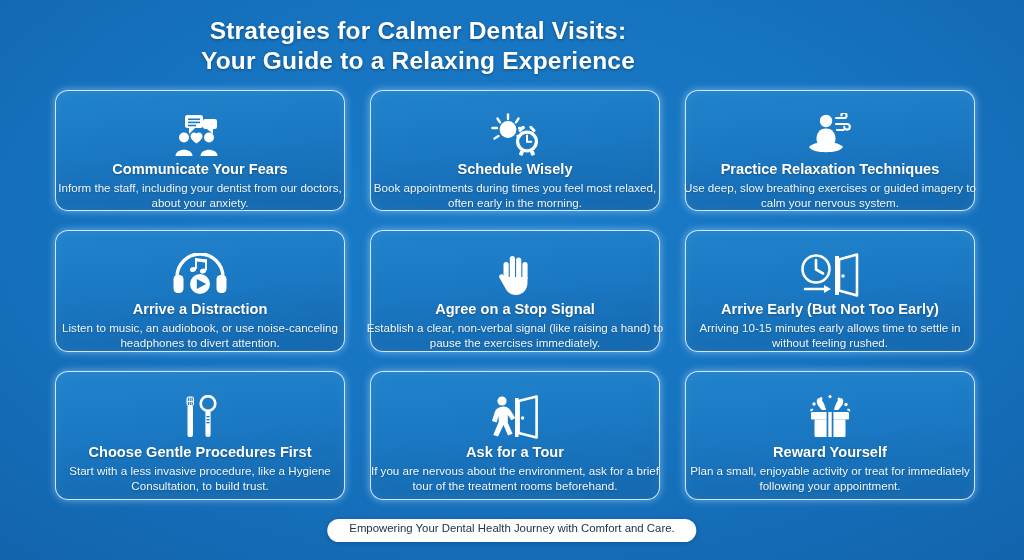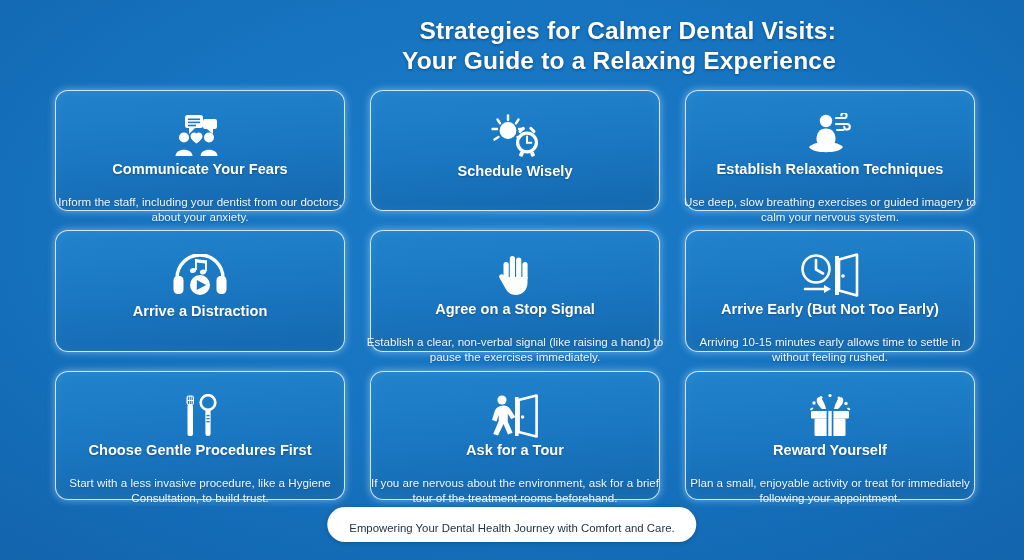--- a/index.html
+++ b/index.html
@@ -23,21 +23,21 @@
       radial-gradient(ellipse 900px 520px at 50% 40%, #1b7cc9 0%, #1673bf 45%, #115fa6 100%);
     overflow: hidden;
   }
 
   
   .title-wrap {
     position: absolute;
     left: 0;
     top: 16px;
     width: 836px;
-    text-align: right;
+    text-align: center;
   }
   .title-line {
     color: #ffffff;
     font-size: 24.5px;
     font-weight: bold;
     line-height: 30px;
     letter-spacing: 0.2px;
     text-shadow: 0 1px 3px rgba(0,0,0,0.35);
   }
 
@@ -87,34 +87,34 @@
     line-height: 18px;
     margin-top: 3px;
     white-space: nowrap;
     text-shadow: 0 1px 2px rgba(0,0,0,0.30);
   }
   .card-desc {
     color: #eef6fd;
     font-size: 11.6px;
     line-height: 15.4px;
     text-align: center;
-    margin-top: 16px;
+    margin-top: 2px;
     width: 300px;
     text-shadow: 0 1px 2px rgba(0,0,0,0.22);
   }
 
   
   .footer-pill {
     position: absolute;
     left: 50%;
     transform: translateX(-50%);
     bottom: 18px;
     background: #ffffff;
     border-radius: 20px;
-    padding: 14px 22px 6px;
+    padding: 2px 22px 6px;
     color: #20344a;
     font-size: 11.4px;
     line-height: 15px;
     white-space: nowrap;
     box-shadow: 0 1px 4px rgba(0,0,0,0.22);
   }
 </style>
 </head>
 <body>
 
@@ -163,36 +163,37 @@
           <circle cx="19" cy="16.5" r="8.4"></circle>
           <path d="M31 17.5 l3.2 -3.2 M45 17.5 l-3.2 -3.2" stroke="#ffffff" stroke-width="3" stroke-linecap="round"></path>
           <circle cx="38" cy="28.5" r="11"></circle>
           <circle cx="38" cy="28.5" r="7.8" fill="#1b79c4"></circle>
           <path d="M38 22.5 v6.2 h4.3" stroke="#ffffff" stroke-width="2" fill="none" stroke-linecap="round"></path>
           <rect x="30.5" y="38" width="4" height="4.5" rx="1" transform="rotate(20 32.5 40)"></rect>
           <rect x="41.5" y="38" width="4" height="4.5" rx="1" transform="rotate(-20 43.5 40)"></rect>
         </svg>
       </div>
       <div class="card-title">Schedule Wisely</div>
+      <div class="card-desc">Book appointments during times you feel most relaxed, often early in the morning.</div>
     </div>
 
     <div class="card">
       <div class="icon-box">
         <svg width="52" height="44" viewBox="0 0 52 44" fill="#ffffff">
           <circle cx="22" cy="8" r="6.2"></circle>
           <path d="M22 15.5 c-6.5,0 -9.5,5 -9.5,10.5 c0,3.4 1.6,5.6 3.6,6.8 l11.8,0 c2,-1.2 3.6,-3.4 3.6,-6.8 c0,-5.5 -3,-10.5 -9.5,-10.5 z"></path>
           <path d="M5 34 c4,-4.2 12,-5 17,-5 c5,0 13,0.8 17,5 c-2,3.5 -9,5.2 -17,5.2 c-8,0 -15,-1.7 -17,-5.2 z"></path>
           <g stroke="#ffffff" stroke-width="2.1" fill="none" stroke-linecap="round">
             <path d="M32 5 h8 a2.6 2.6 0 1 0 -2.6 -2.6"></path>
             <path d="M32 11 h11 a2.8 2.8 0 1 1 -2.8 2.8"></path>
             <path d="M33 17 h6.5"></path>
           </g>
         </svg>
       </div>
-      <div class="card-title">Establish Relaxation Techniques</div>
+      <div class="card-title">Practice Relaxation Techniques</div>
       <div class="card-desc">Use deep, slow breathing exercises or guided imagery to calm your nervous system.</div>
     </div>
 
     <div class="card">
       <div class="icon-box">
         <svg width="56" height="44" viewBox="0 0 56 44" fill="#ffffff">
           <path d="M5 30 v-6 a23 23 0 0 1 46 0 v6" fill="none" stroke="#ffffff" stroke-width="3.4"></path>
           <rect x="1.5" y="22" width="10" height="18" rx="4.2"></rect>
           <rect x="44.5" y="22" width="10" height="18" rx="4.2"></rect>
           <circle cx="28" cy="31" r="10"></circle>
@@ -200,20 +201,21 @@
           <g>
             <ellipse cx="21" cy="16.5" rx="3.1" ry="2.4" transform="rotate(-20 21 16.5)"></ellipse>
             <rect x="23" y="5" width="1.9" height="11"></rect>
             <ellipse cx="31" cy="18" rx="3.1" ry="2.4" transform="rotate(-20 31 18)"></ellipse>
             <rect x="33" y="6.5" width="1.9" height="11"></rect>
             <path d="M23 5 l12 1.5 v3.2 l-12 -1.5 z"></path>
           </g>
         </svg>
       </div>
       <div class="card-title">Arrive a Distraction</div>
+      <div class="card-desc">Listen to music, an audiobook, or use noise-canceling headphones to divert attention.</div>
     </div>
 
     <div class="card">
       <div class="icon-box">
         <svg width="38" height="44" viewBox="0 0 38 44" fill="#ffffff">
           <rect x="7.5" y="9" width="5.2" height="18" rx="2.6"></rect>
           <rect x="13.8" y="3" width="5.2" height="24" rx="2.6"></rect>
           <rect x="20.1" y="4.5" width="5.2" height="22.5" rx="2.6"></rect>
           <rect x="26.4" y="9" width="5.2" height="18" rx="2.6"></rect>
           <path d="M3 24 c0,-3.2 4,-3.6 5,-1 l1.5,4 l0,-3 l22,0 l0,5.5 c0,7.5 -5,12.5 -11.5,12.5 c-5,0 -8.2,-2.2 -10.5,-6.5 z"></path>

